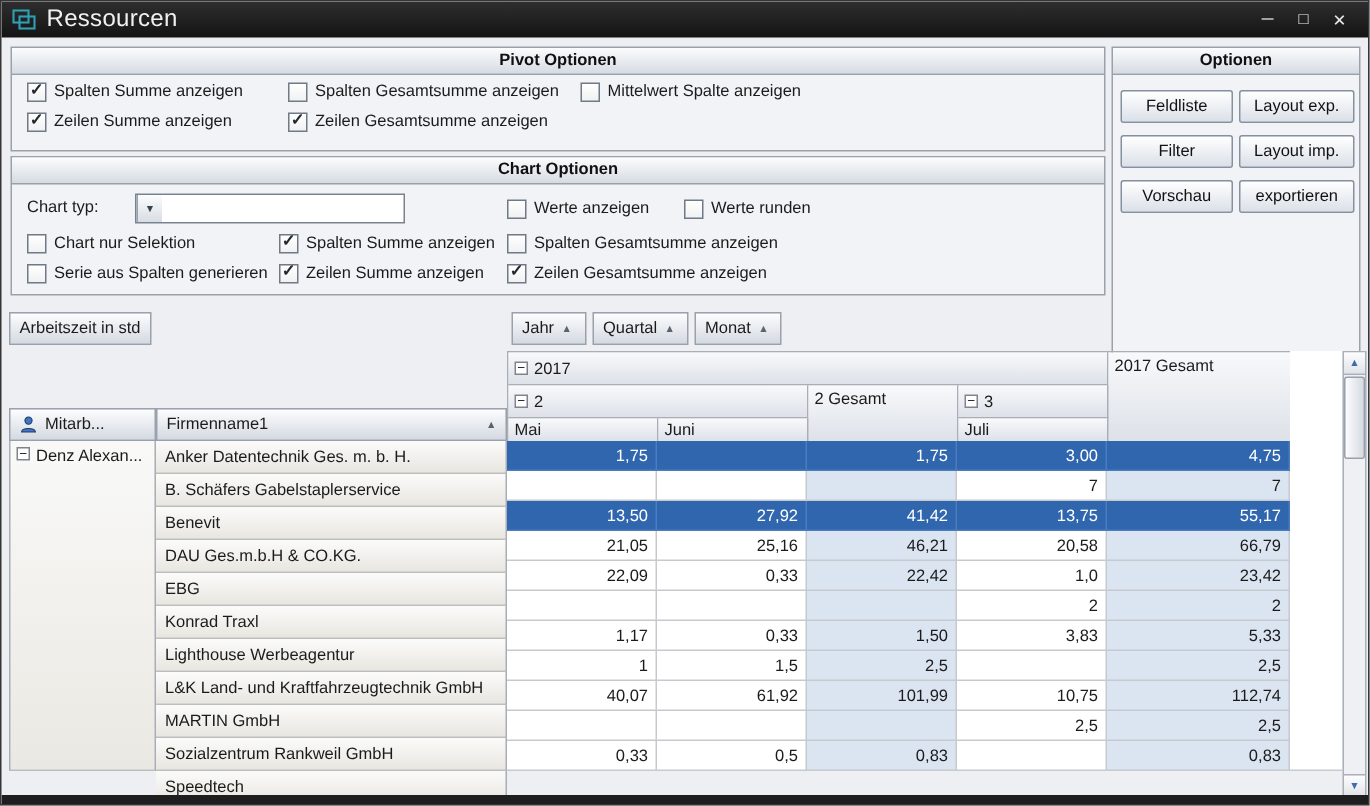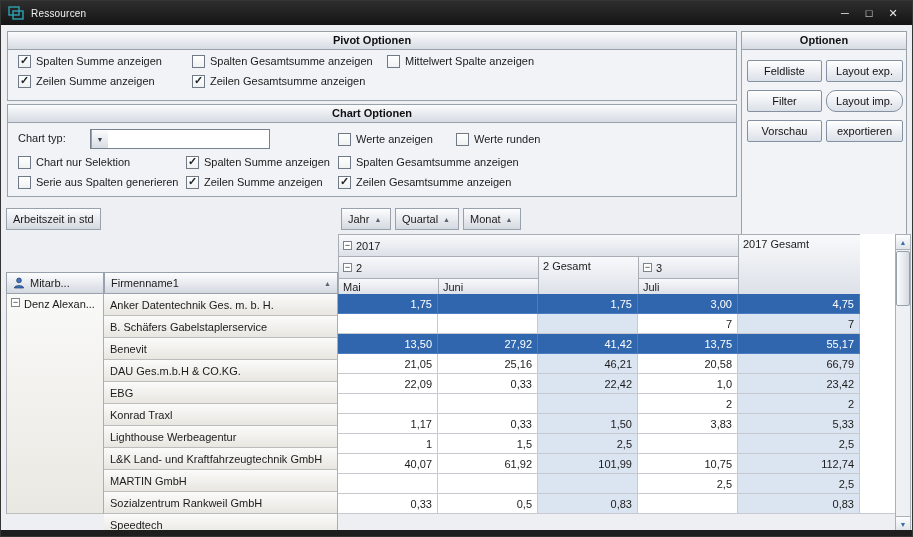--- a/index.html
+++ b/index.html
@@ -7,21 +7,21 @@
   #window {
     position:relative; width:913px; height:537px; overflow:hidden;
     background:#edeff2; border:1px solid #353535;
     font-family:"Liberation Sans", sans-serif; font-size:11px; color:#1b1b1b;
   }
   
   .titlebar { position:absolute; left:0; top:0; width:100%; height:24px;
     background:linear-gradient(#2e2e2e,#141414); display:flex; align-items:center;
     padding:0 7px; color:#f0f0f0; }
   .app-icon { width:16px; height:14px; margin-right:7px; }
-  .title-text { font-size:10px; letter-spacing:.2px; }
+  .title-text { font-size:16px; letter-spacing:.2px; }
   .win-btns { margin-left:auto; display:flex; align-items:center; }
   .win-btn { width:24px; text-align:center; font-size:11px; color:#e9e9e9; cursor:default; }
   
   .group { position:absolute; border:1px solid #99a1ab; background:#f1f3f6; }
   .group-h { height:18px; background:linear-gradient(#fbfcfd,#d6dbe3);
     border-bottom:1px solid #99a1ab; text-align:center; font-weight:bold;
     font-size:11px; line-height:17px; color:#101010; }
   #grp-pivot { left:6px; top:30px; width:730px; height:70px; }
   #grp-chart { left:6px; top:103px; width:730px; height:93px; }
   #grp-opt   { left:740px; top:30px; width:166px; height:214px; }
@@ -188,21 +188,21 @@
         </span>
       <span>Zeilen Gesamtsumme anzeigen</span>
     </div>
   </div>
 
   <div class="group" id="grp-opt">
     <div class="group-h">Optionen</div>
     <div class="btn" style="left:5px;top:28px;width:75px;">Feldliste</div>
     <div class="btn" style="left:84px;top:28px;width:77px;">Layout exp.</div>
     <div class="btn" style="left:5px;top:58px;width:75px;">Filter</div>
-    <div class="btn" style="left:84px;top:58px;width:77px;border-radius:10px;">Layout imp.</div>
+    <div class="btn" style="left:84px;top:58px;width:77px;">Layout imp.</div>
     <div class="btn" style="left:5px;top:88px;width:75px;">Vorschau</div>
     <div class="btn" style="left:84px;top:88px;width:77px;">exportieren</div>
   </div>
 
   <div id="pivot">
 
     <div class="fbtn" style="left:5px;top:4px;width:95px;">
       <span>Arbeitszeit in std</span>
     </div>
 

